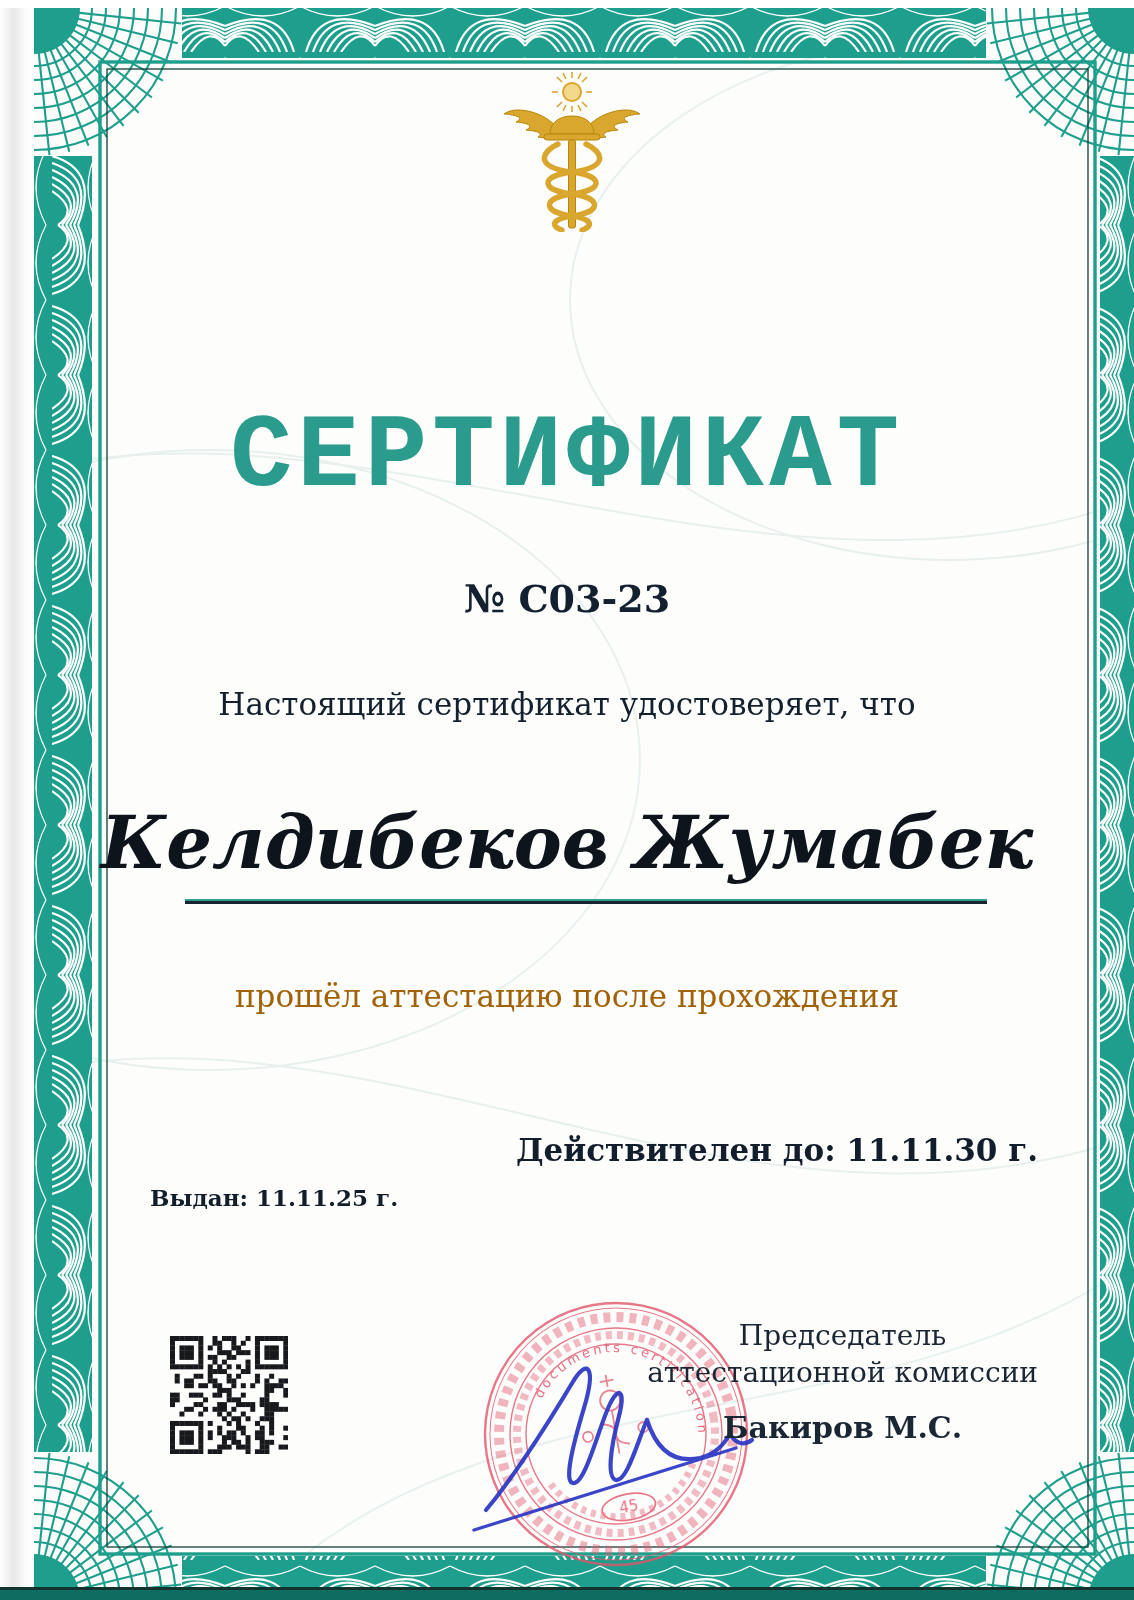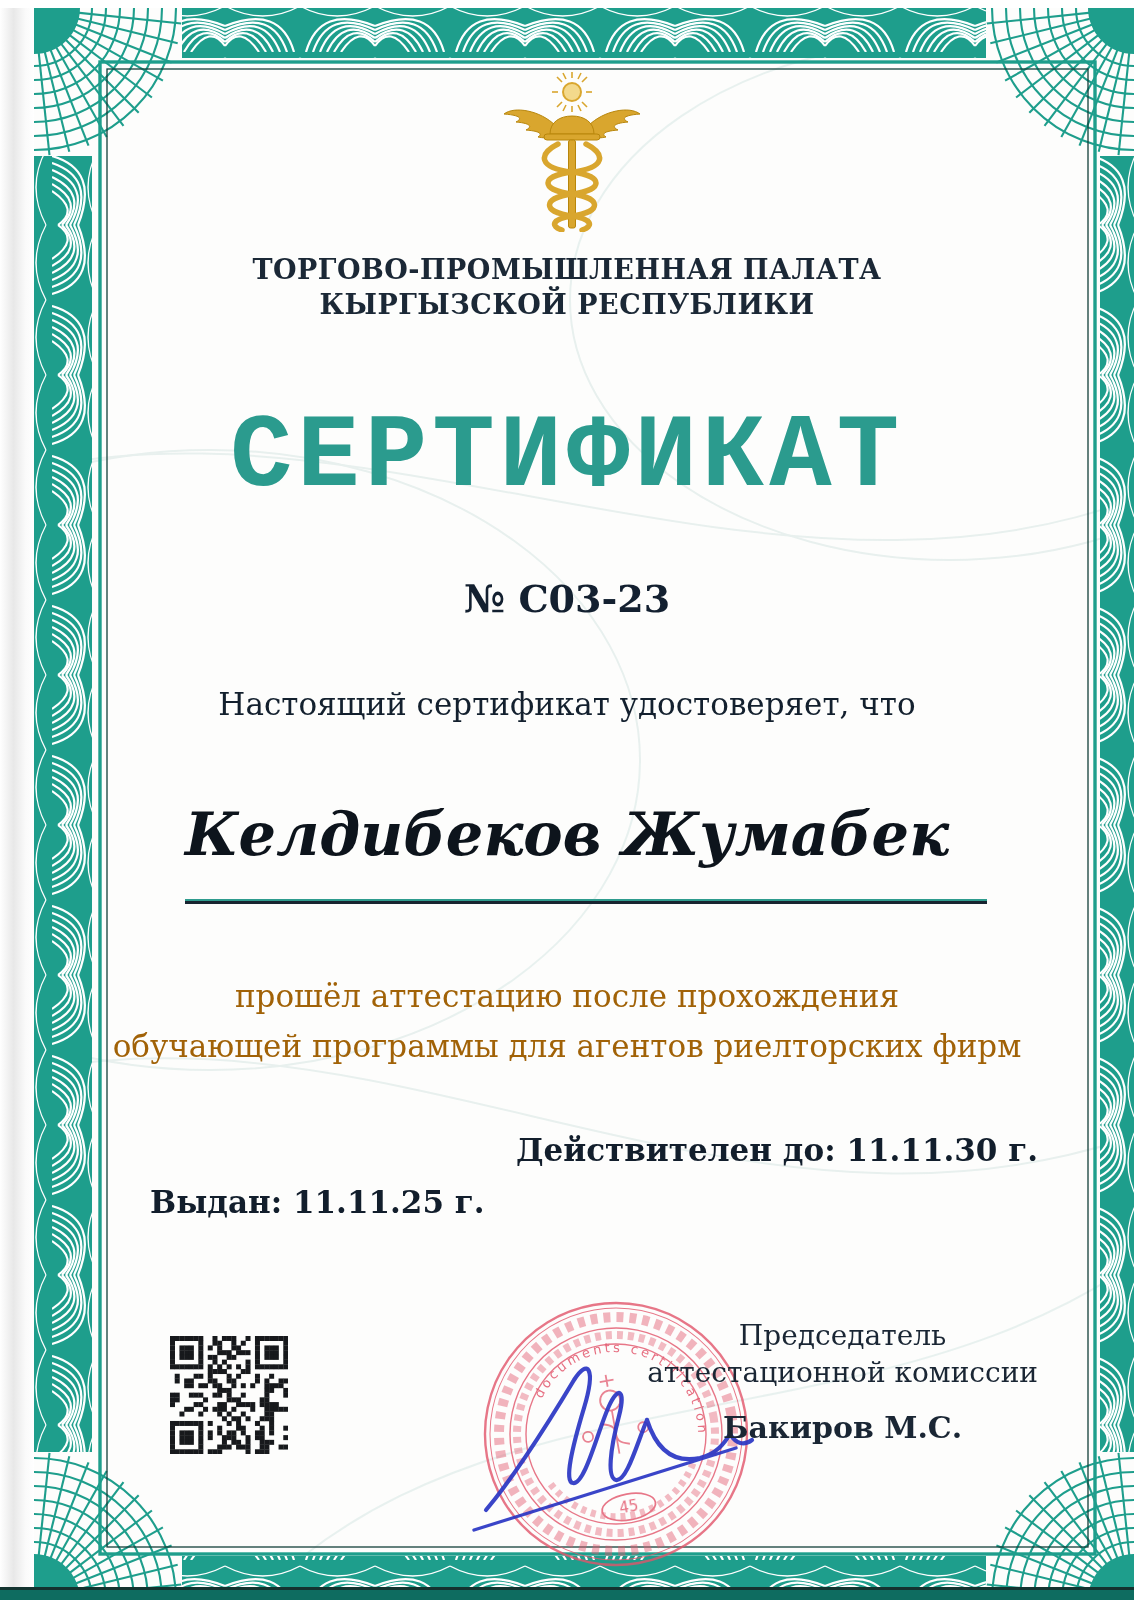--- a/index.html
+++ b/index.html
@@ -8,25 +8,25 @@
     background:#fdfdfc;overflow:hidden;
     font-family:"DejaVu Serif","Liberation Serif",serif;
     color:#16222e;
   }
   .abs{position:absolute;}
   .ctr{left:0;width:100%;text-align:center;}
   .org{top:252px;font-size:27px;line-height:1.3;letter-spacing:.5px;color:#1b2836;font-weight:600;}
   .title{top:398px;font-size:104px;letter-spacing:5px;color:#2b9b8e;font-weight:600;font-family:Liberation Mono, monospace;}
   .cnum{top:576px;font-size:38px;font-weight:bold;color:#132030;}
   .intro{top:686px;font-size:31px;color:#13202e;text-align:center;}
-  .rname{top:800px;font-size:59px;font-weight:bold;font-style:italic;color:#0d141c;}
+  .rname{top:800px;font-size:72px;font-weight:bold;font-style:italic;color:#0d141c;}
   .nameline{top:899px;left:185px;width:802px;height:5px;
     background:linear-gradient(to bottom,#2f9c8e 0 40%,#182430 40% 100%);}
   .body{top:972px;font-size:31px;line-height:1.6;color:#a16207;}
-  .dateL{top:1184px;left:150px;font-size:31px;font-weight:bold;color:#121e2c;}
+  .dateL{top:1184px;left:150px;font-size:23px;font-weight:bold;color:#121e2c;}
   .dateR{top:1132px;right:96px;font-size:31px;font-weight:bold;color:#121e2c;}
   .signer{top:1318px;right:96px;text-align:center;font-size:28px;line-height:1.32;color:#1a2634;}
   .signer .nm{margin-top:16px;font-size:30px;font-weight:bold;}
   svg{display:block;}
 </style>
 </head>
 <body>
 
 <div class="page">
 
@@ -228,37 +228,32 @@
       <path d="M58,64 C58,52 68,46 80,46 C92,46 102,52 102,64 Z"></path>
       <rect x="52" y="64" width="56" height="6" rx="3"></rect>
       <rect x="76.5" y="70" width="7" height="88" rx="2"></rect>
     </g>
     <g stroke="#D9A62E" fill="none" stroke-width="5.5" stroke-linecap="round">
       <path d="M66,74 C46,84 46,98 80,102 C112,106 112,120 80,124 C50,128 50,142 80,146 C100,149 102,156 90,160"></path>
       <path d="M94,74 C114,84 114,98 80,102 C48,106 48,120 80,124 C110,128 110,142 80,146 C60,149 58,156 70,160"></path>
     </g>
   </svg>
 
-  <div class="abs ctr org">
-    <div>ТОРГОВО-ПРОМЫШЛЕННАЯ ПАЛАТА</div>
-    <div>КЫРГЫЗСКОЙ РЕСПУБЛИКИ</div>
-  </div>
 
   <div class="abs ctr title">СЕРТИФИКАТ</div>
 
   <div class="abs ctr cnum">№ С03-23</div>
 
   <div class="abs ctr intro">Настоящий сертификат удостоверяет, что</div>
 
   <div class="abs ctr rname">Келдибеков Жумабек</div>
   <div class="abs nameline"></div>
 
   <div class="abs ctr body">
     <div>прошёл аттестацию после прохождения</div>
-    <div>обучающей программы для агентов риелторских фирм</div>
   </div>
 
   <div class="abs dateL">Выдан: 11.11.25 г.</div>
   <div class="abs dateR">Действителен до: 11.11.30 г.</div>
 
   <svg id="qr" class="abs" style="left:170px;top:1336px" width="118" height="118" viewBox="0 0 118 118">
       <rect x="0.00" y="56.64" width="5" height="5" fill="#17191c"></rect>
       <rect x="0.00" y="61.36" width="5" height="5" fill="#17191c"></rect>
       <rect x="0.00" y="66.08" width="5" height="5" fill="#17191c"></rect>
       <rect x="4.72" y="37.76" width="5" height="5" fill="#17191c"></rect>

